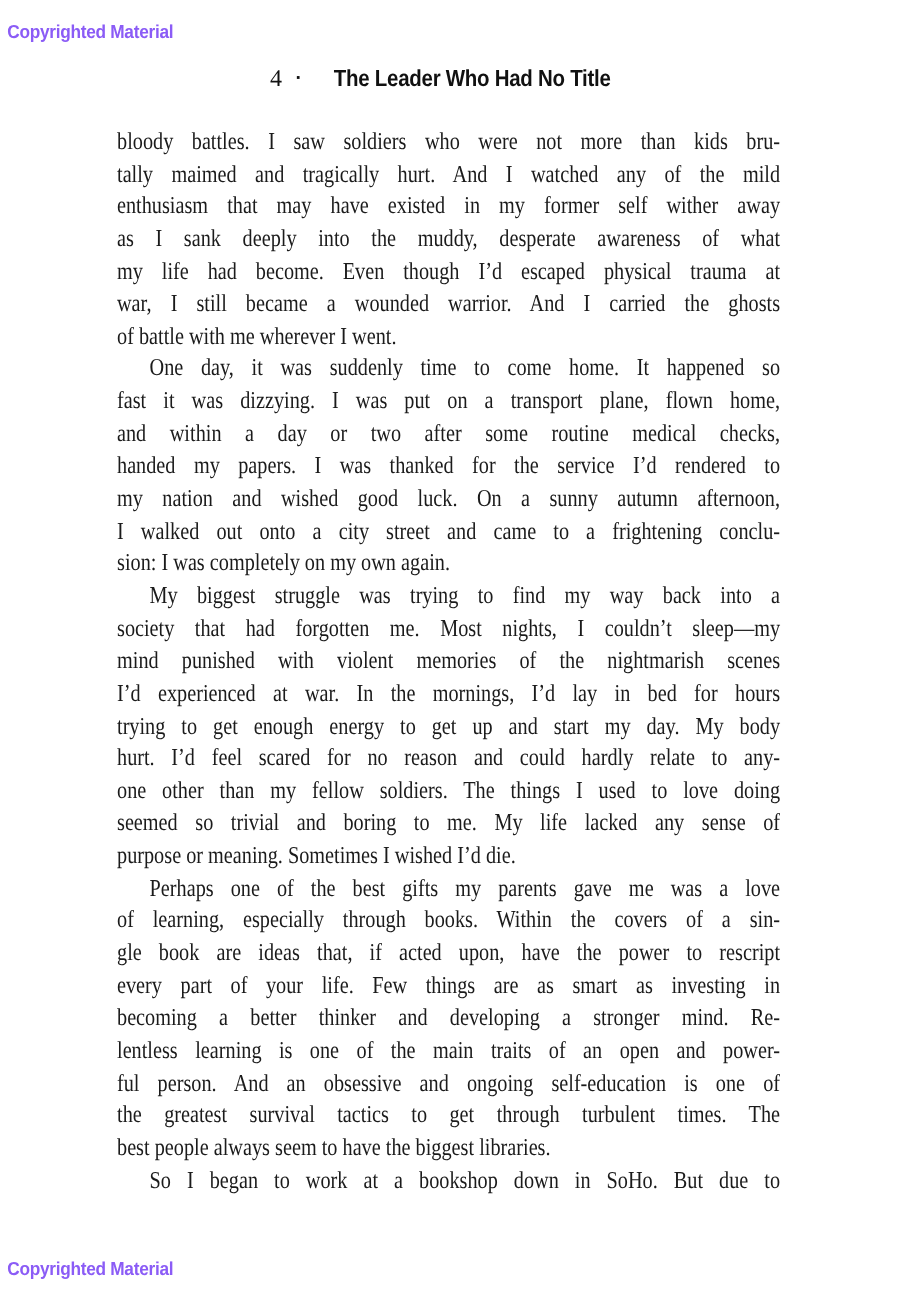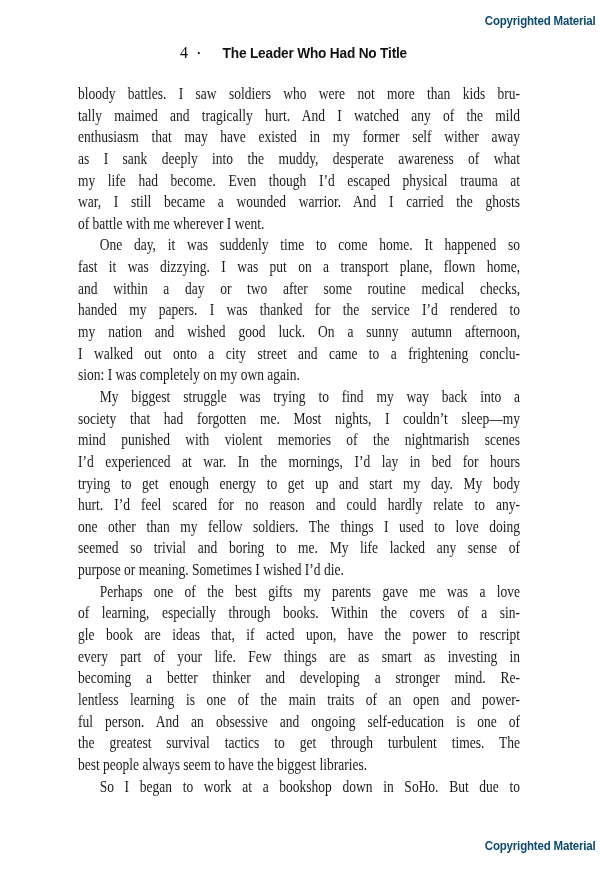--- a/index.html
+++ b/index.html
@@ -12,25 +12,25 @@
     width: 600px;
     height: 873px;
     background: #ffffff;
     overflow: hidden;
     font-family: "Liberation Serif", serif;
   }
   .notice {
     position: absolute;
     left: 0;
     width: 100%;
-    text-align: right;
+    text-align: left;
     font-family: "Liberation Sans", sans-serif;
     font-weight: 700;
     font-size: 12.5px;
-    color: #0c4a6e;
+    color: #8b5cf6;
   }
   .notice span {
     display: inline-block;
     transform: scaleX(0.92);
     transform-origin: center;
     letter-spacing: -0.2px;
   }
   .notice.top { top: 14px; }
   .notice.bottom { top: 839px; }
 

